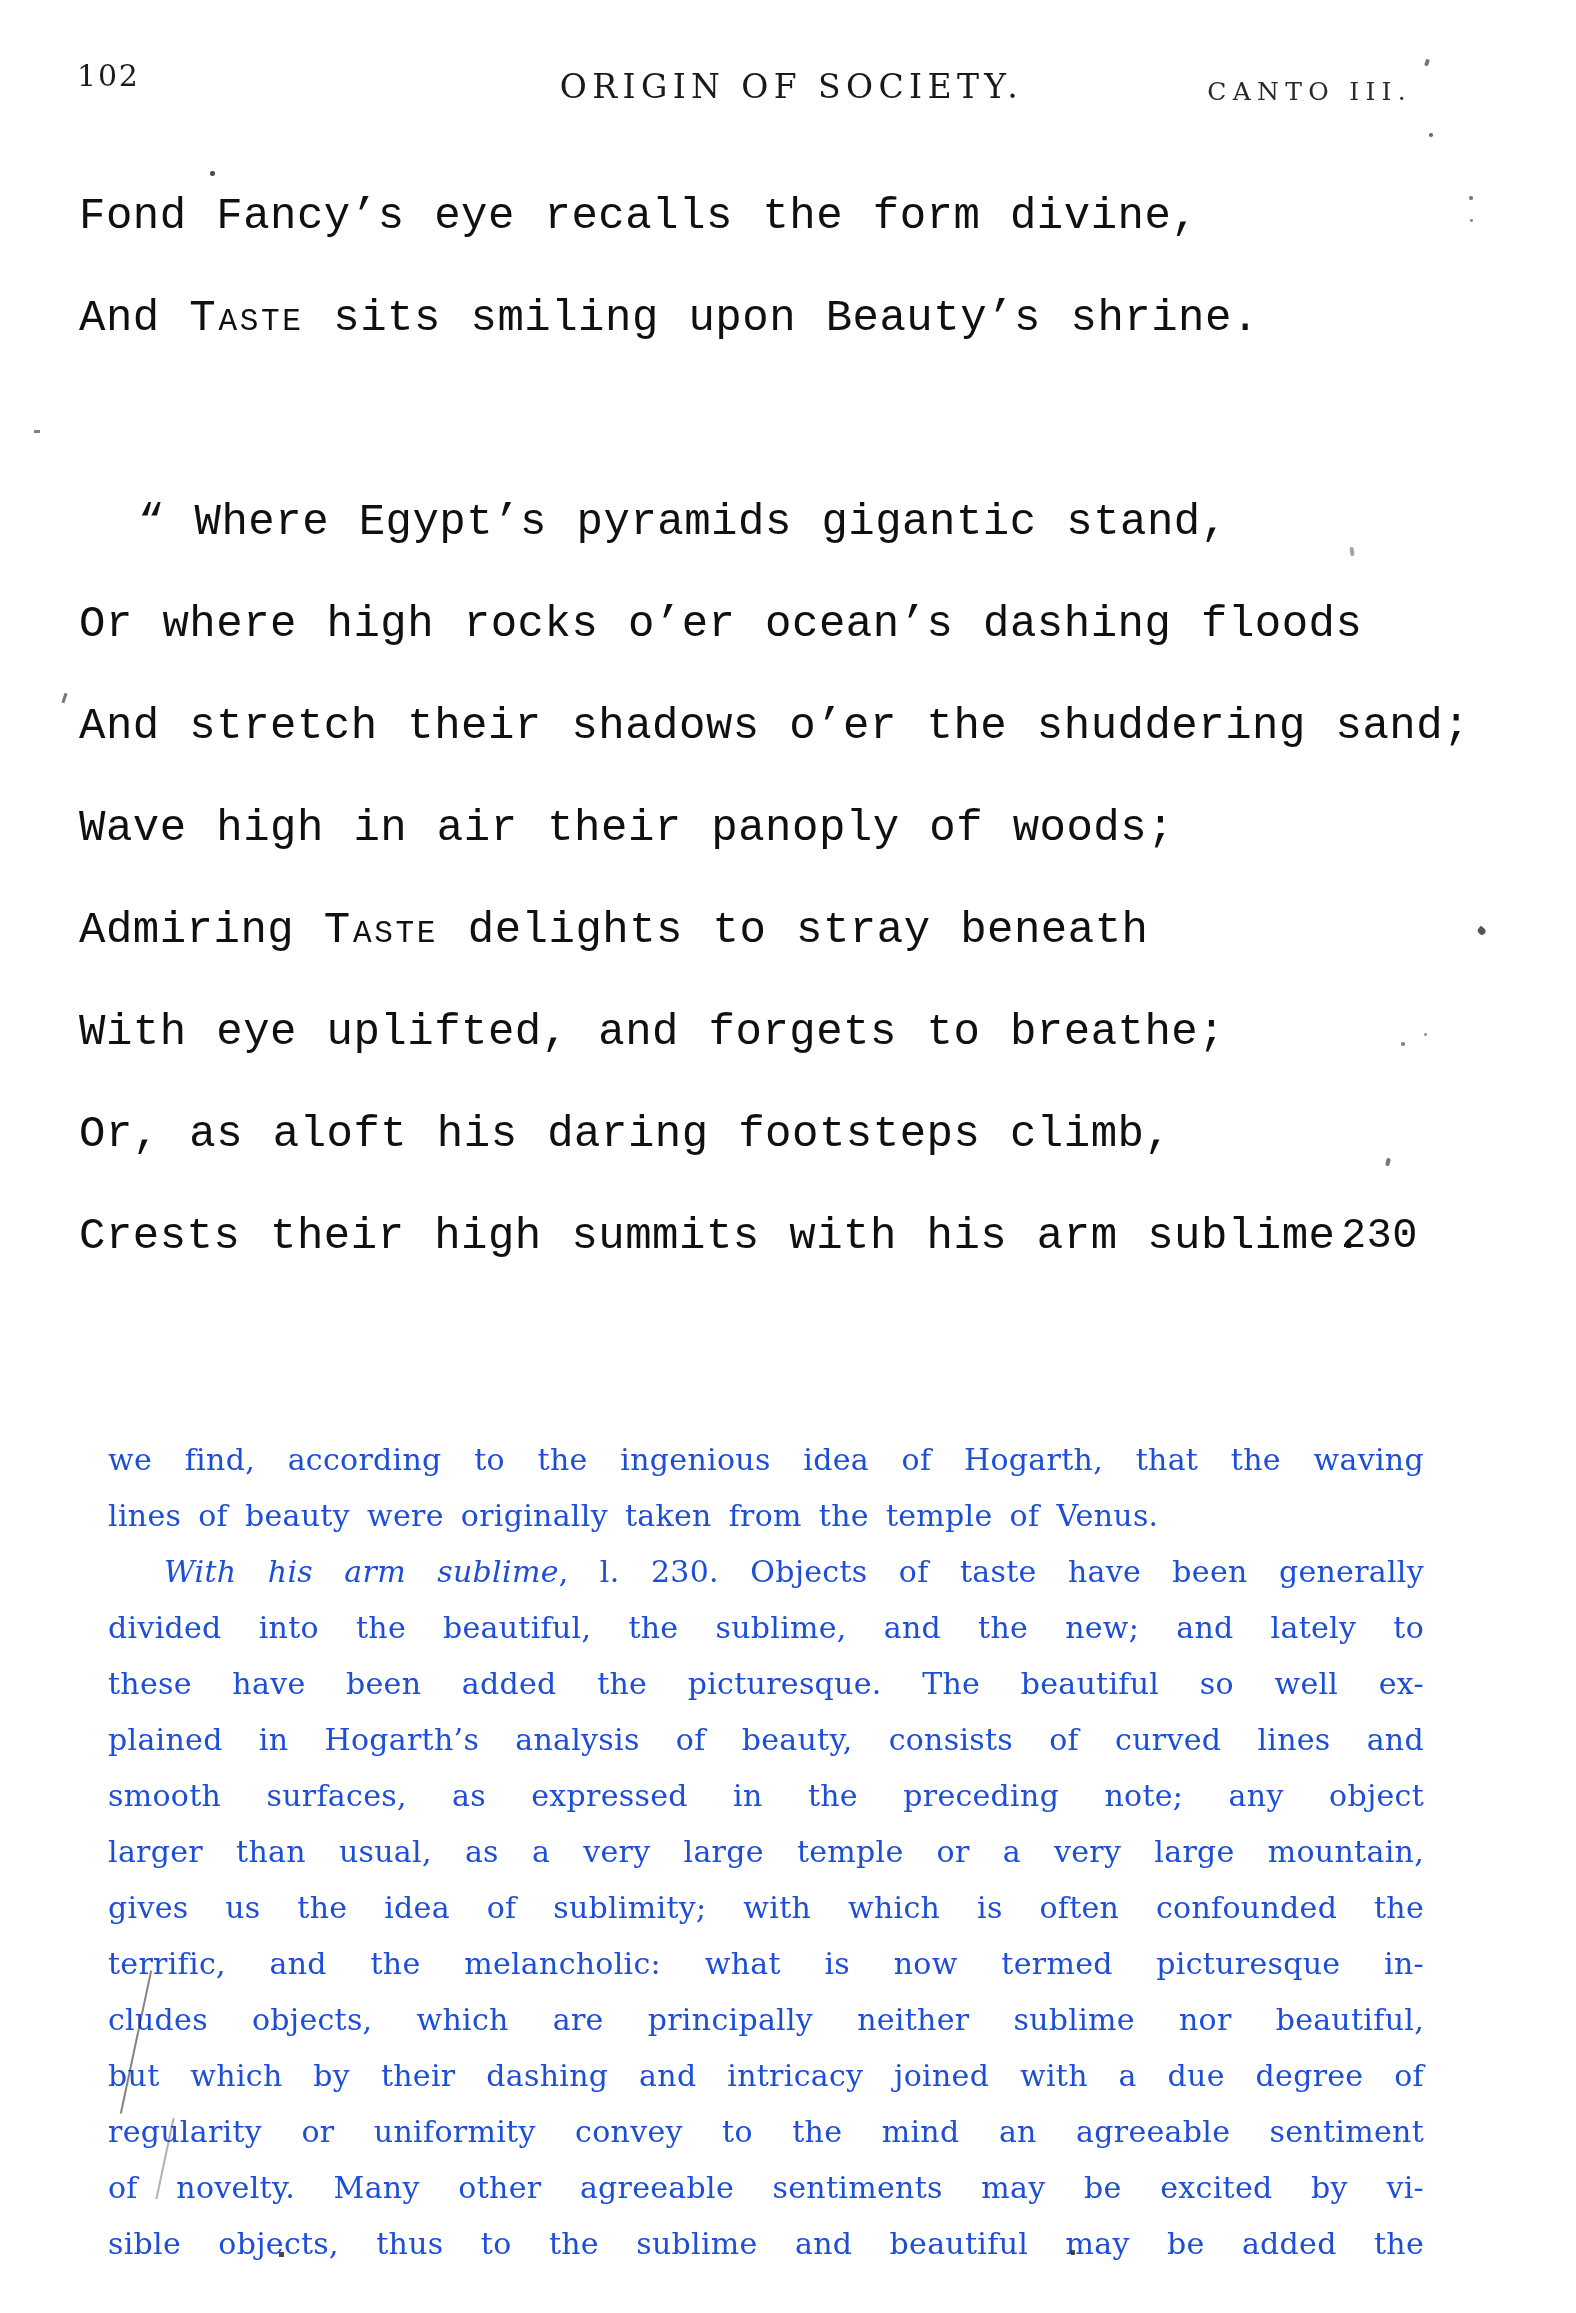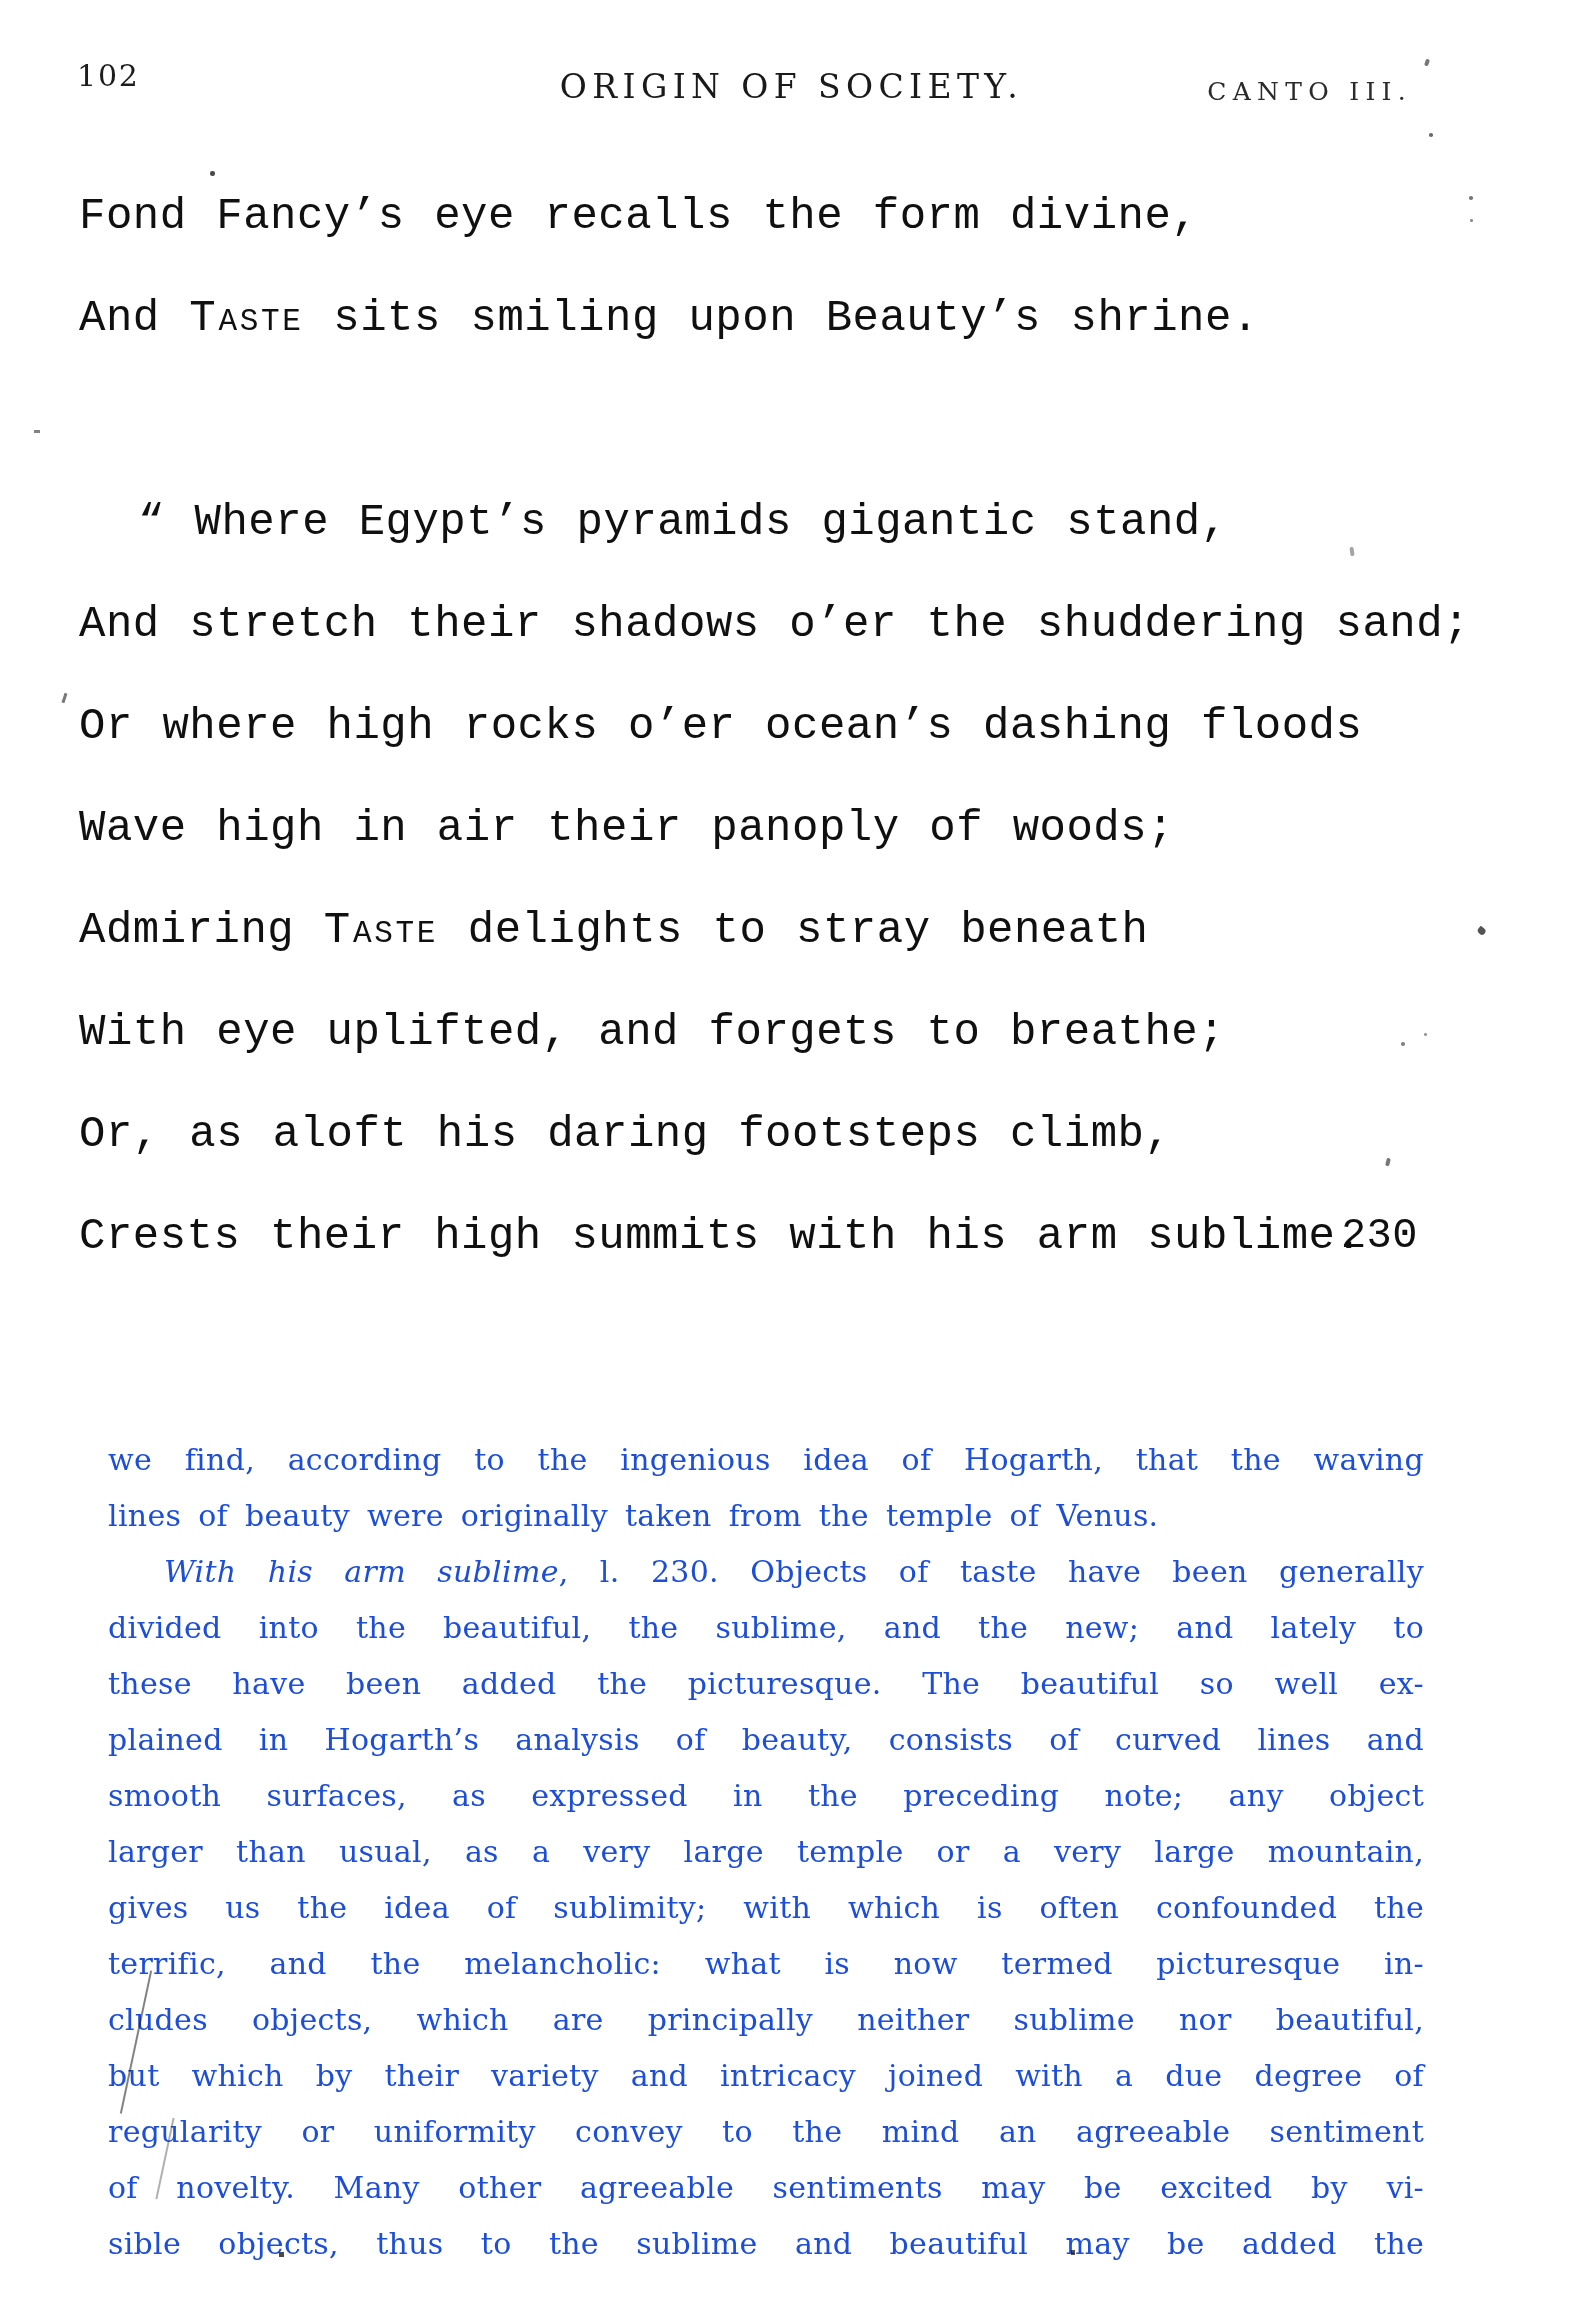--- a/index.html
+++ b/index.html
@@ -63,42 +63,42 @@
   <div>
     <span class="pageno">102</span>
     <span class="title">ORIGIN OF SOCIETY.</span>
     <span class="canto">CANTO III.</span>
   </div>
 
   <div class="poem" id="poem">
       <div class="poem-line"><span>Fond Fancy’s eye recalls the form divine,</span></div>
       <div class="poem-line"><span>And </span><span class="sc">Taste</span><span> sits smiling upon Beauty’s shrine.</span></div>
       <div class="poem-line indent stanza-break"><span>“ Where Egypt’s pyramids gigantic stand,</span></div>
+      <div class="poem-line"><span>Or where high rocks o’er ocean’s dashing floods</span></div>
       <div class="poem-line"><span>And stretch their shadows o’er the shuddering sand;</span></div>
-      <div class="poem-line"><span>Or where high rocks o’er ocean’s dashing floods</span></div>
       <div class="poem-line"><span>Wave high in air their panoply of woods;</span></div>
       <div class="poem-line"><span>Admiring </span><span class="sc">Taste</span><span> delights to stray beneath</span></div>
       <div class="poem-line"><span>With eye uplifted, and forgets to breathe;</span></div>
       <div class="poem-line"><span>Or, as aloft his daring footsteps climb,</span></div>
       <div class="poem-line"><span>Crests their high summits with his arm sublime.</span><span class="line-num">230</span></div>
     </div>
 
   <div class="fn" id="footnote">
       <div class="fn-line"><span>we find, according to the ingenious idea of Hogarth, that the waving</span></div>
       <div class="fn-line end"><span>lines of beauty were originally taken from the temple of Venus.</span></div>
       <div class="fn-line indent"><span class="it">With his arm sublime</span><span>, l. 230.  Objects of taste have been generally</span></div>
       <div class="fn-line"><span>divided into the beautiful, the sublime, and the new; and lately to</span></div>
       <div class="fn-line"><span>these have been added the picturesque.  The beautiful so well ex-</span></div>
       <div class="fn-line"><span>plained in Hogarth’s analysis of beauty, consists of curved lines and</span></div>
       <div class="fn-line"><span>smooth surfaces, as expressed in the preceding note; any object</span></div>
       <div class="fn-line"><span>larger than usual, as a very large temple or a very large mountain,</span></div>
       <div class="fn-line"><span>gives us the idea of sublimity; with which is often confounded the</span></div>
       <div class="fn-line"><span>terrific, and the melancholic: what is now termed picturesque in-</span></div>
       <div class="fn-line"><span>cludes objects, which are principally neither sublime nor beautiful,</span></div>
-      <div class="fn-line"><span>but which by their variety and intricacy joined with a due degree of</span></div>
+      <div class="fn-line"><span>but which by their dashing and intricacy joined with a due degree of</span></div>
       <div class="fn-line"><span>regularity or uniformity convey to the mind an agreeable sentiment</span></div>
       <div class="fn-line"><span>of novelty.  Many other agreeable sentiments may be excited by vi-</span></div>
       <div class="fn-line"><span>sible objects, thus to the sublime and beautiful may be added the</span></div>
     </div>
 
   <div class="artifacts">
     <div class="spk1"></div>
     <div class="spk2"></div>
     <div class="spk3"></div>
     <div class="spk4"></div>

